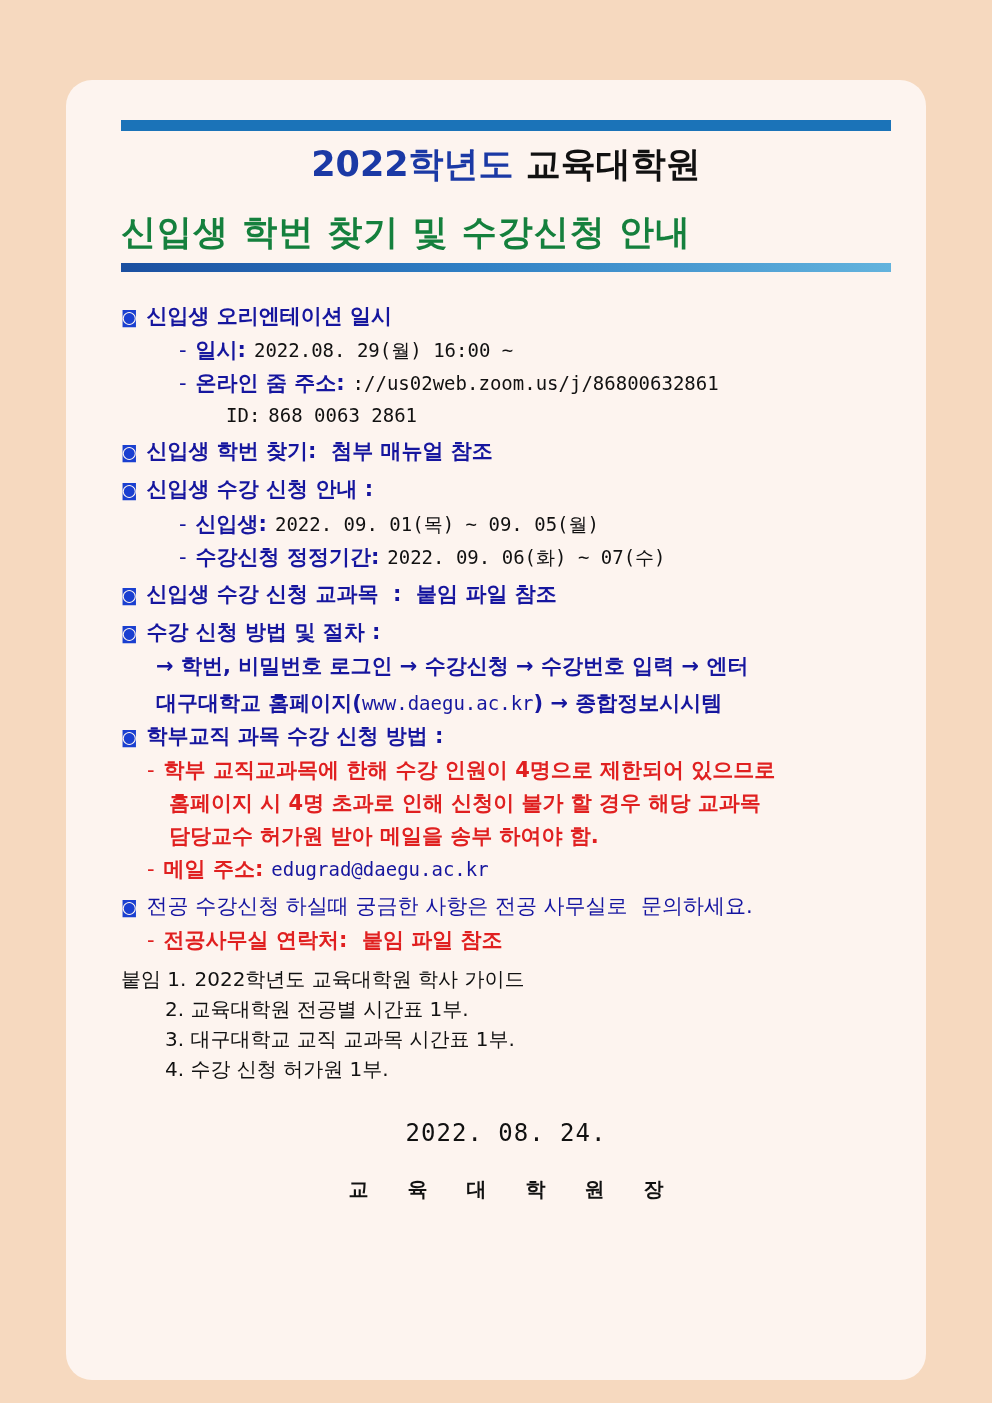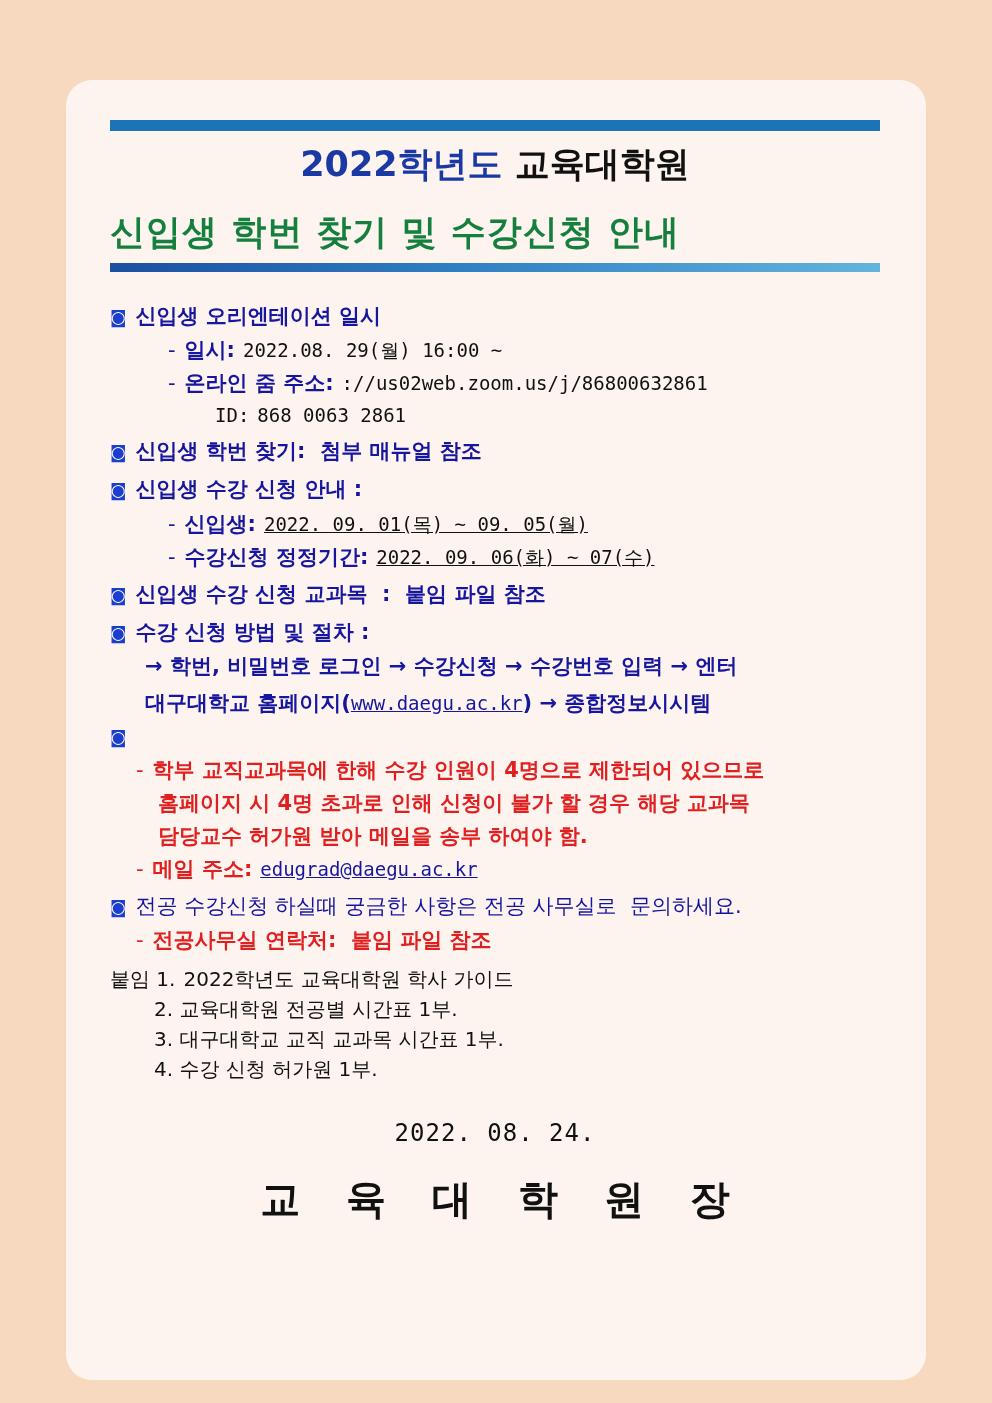--- a/index.html
+++ b/index.html
@@ -18,21 +18,21 @@
     left: 66px;
     top: 80px;
     width: 860px;
     height: 1300px;
     background: #fdf4ef;
     border-radius: 26px;
     box-sizing: border-box;
   }
   .inner {
     position: absolute;
-    left: 44px;
+    left: 55px;
     top: 40px;
     width: 770px;
   }
 
   
   .title-rule-top {
     height: 11px;
     background: #1b73b8;
     width: 770px;
     margin-bottom: 10px;
@@ -99,21 +99,21 @@
     font-family: "DejaVu Sans Mono", monospace;
     font-size: 19px;
   }
   .txt {
     white-space: pre-wrap;
     font-weight: bold;
   }
   .bluebold { color: #1414a0; font-weight: normal; }
   .black { color: #111111; }
   .red { color: #e02020; }
-  .ul { text-decoration: underline; }
+  .ul { }
   .gap-md { margin-bottom: 16px; }
 
   .attach {
     margin-top: 18px;
     color: #111111;
     font-size: 20px;
   }
   .attach .arow {
     margin-bottom: 10px;
     display: flex;
@@ -125,21 +125,21 @@
     text-align: center;
     color: #111;
   }
   .sig-date {
     font-size: 24px;
     font-family: "DejaVu Sans Mono", monospace;
     letter-spacing: 1px;
     margin-bottom: 34px;
   }
   .sig-name {
-    font-size: 40px;
+    font-size: 20px;
     font-weight: bold;
     letter-spacing: 16px;
     padding-left: 16px;
   }
 </style>
 </head>
 <body>
 
 <div class="page">
   <div class="inner">
@@ -208,20 +208,21 @@
         <span class="txt">→ 학번, 비밀번호 로그인 → 수강신청 → 수강번호 입력 → 엔터</span>
       </div>
       <div class="row lvl1">
         <span class="txt">대구대학교 홈페이지(</span>
         <span class="mono ul">www.daegu.ac.kr</span>
         <span class="txt">) → 종합정보시시템</span>
       </div>
 
       <div class="row">
         <span class="bullet">◙</span>
+        <span class="txt">학부교직 과목 수강 신청 방법 :</span>
       </div>
       <div class="row" style="padding-left:26px">
         <span class="dash red">-</span>
         <span class="txt red">학부 교직교과목에 한해 수강 인원이 4명으로 제한되어 있으므로</span>
       </div>
       <div class="row" style="padding-left:48px">
         <span class="txt red">홈페이지 시 4명 초과로 인해 신청이 불가 할 경우 해당 교과목</span>
       </div>
       <div class="row" style="padding-left:48px">
         <span class="txt red">담당교수 허가원 받아 메일을 송부 하여야 함.</span>

